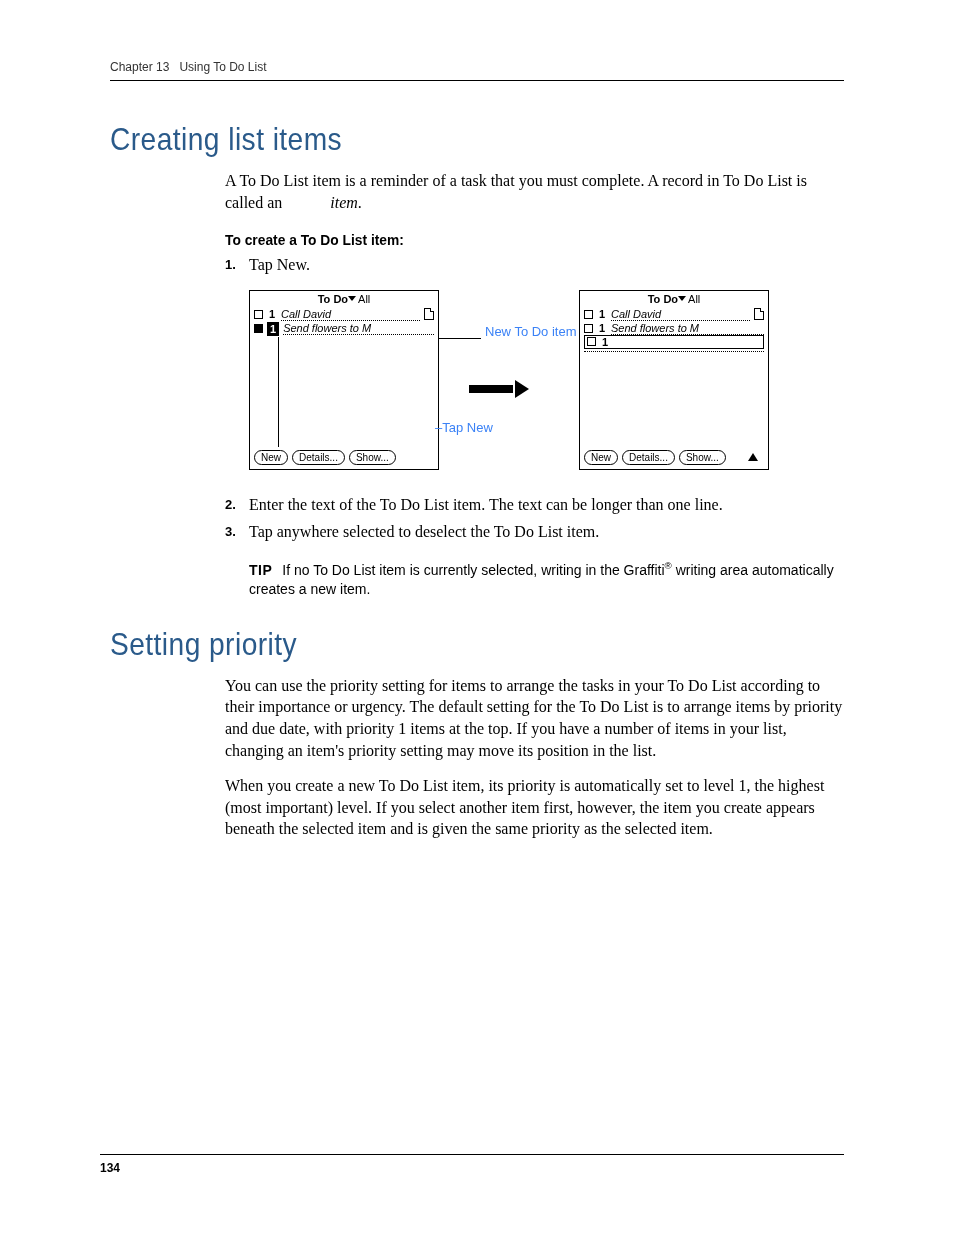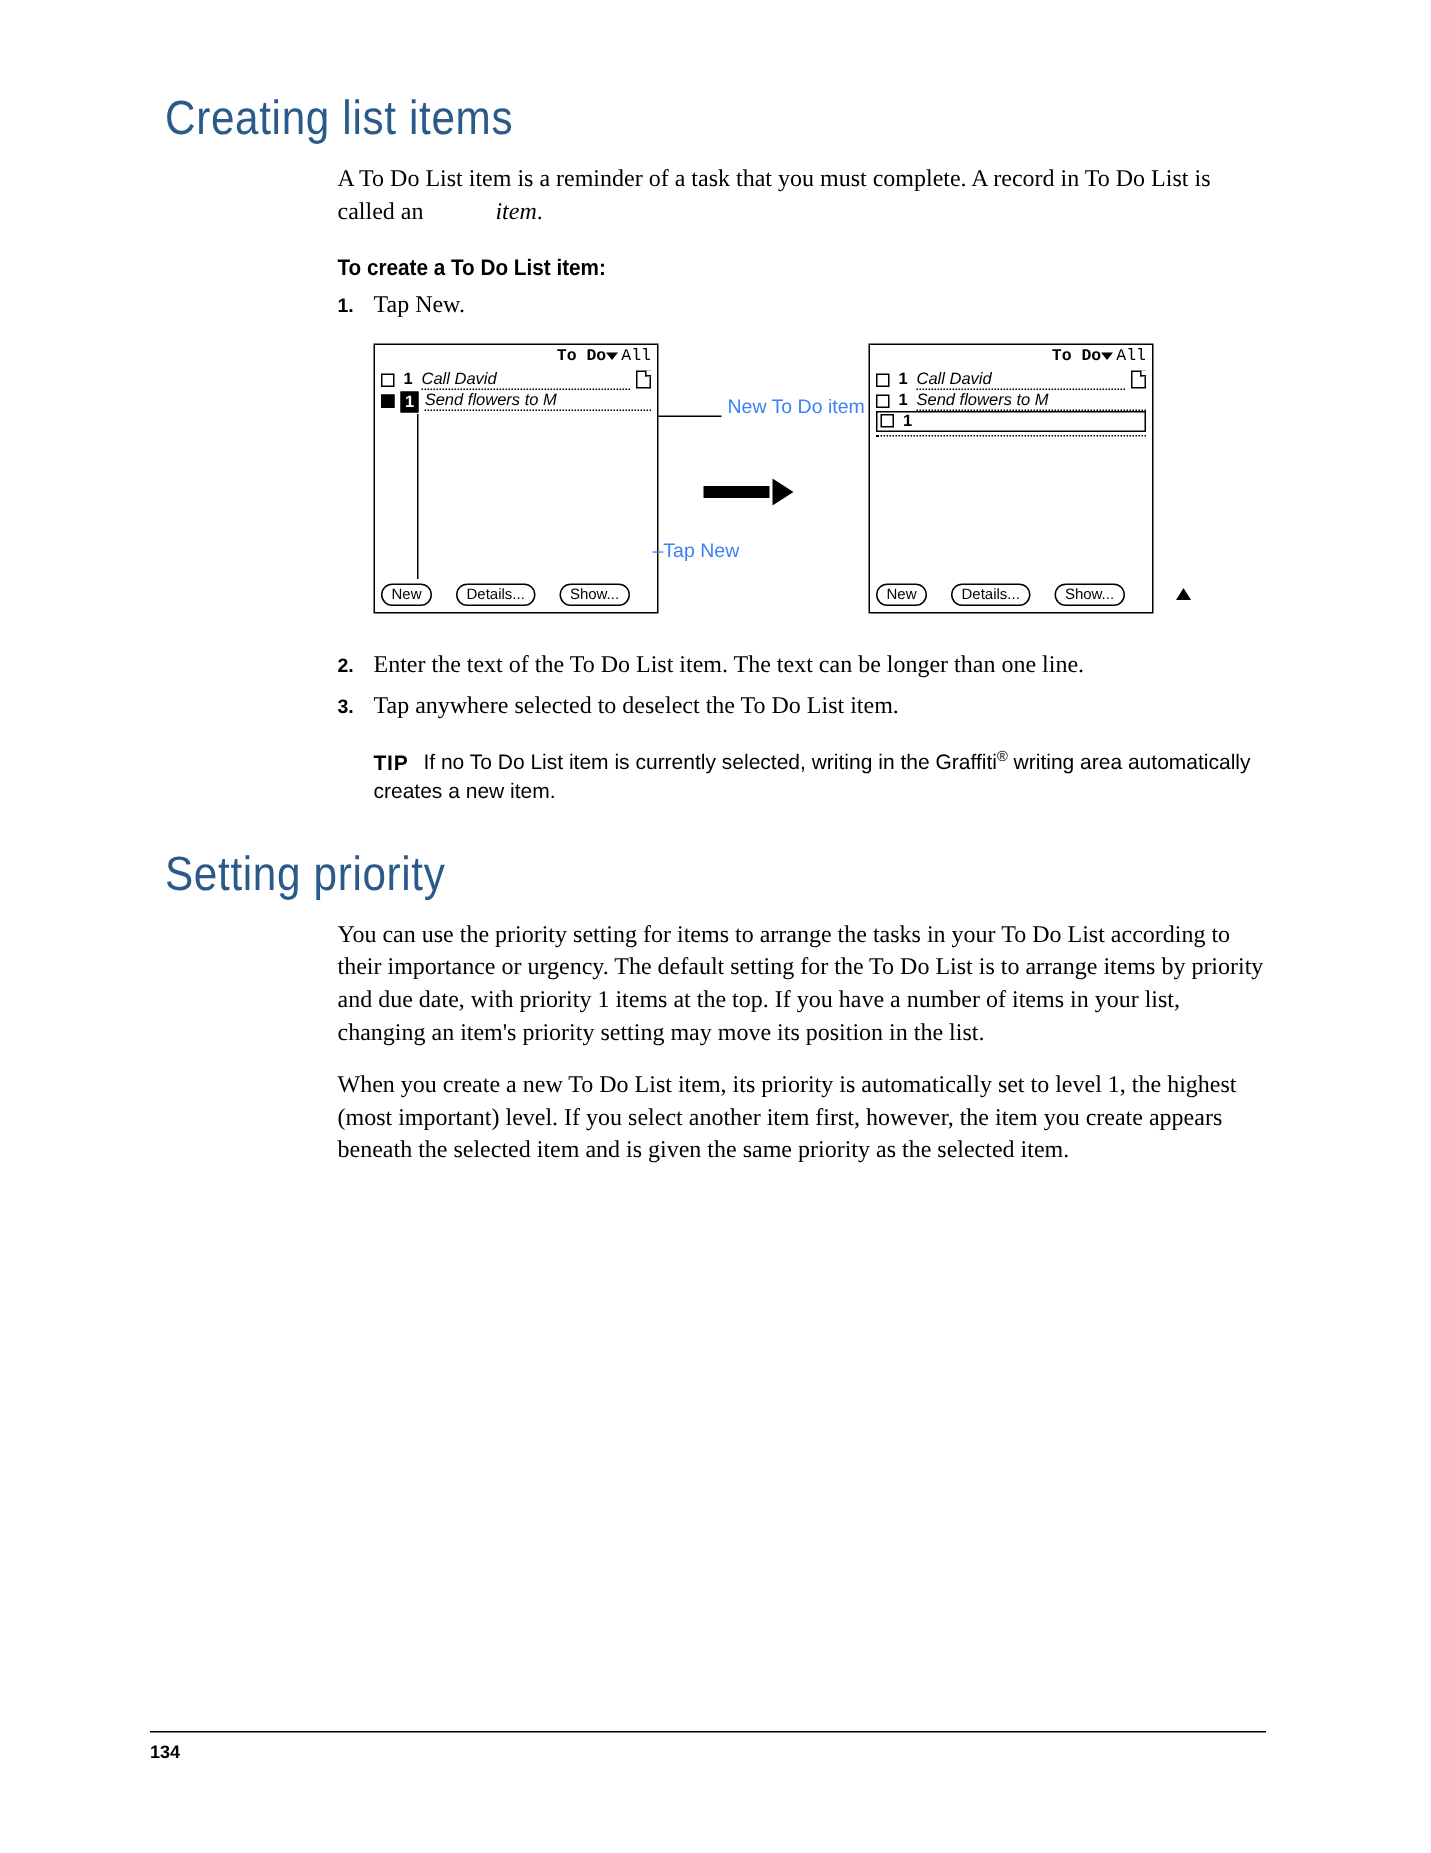--- a/index.html
+++ b/index.html
@@ -98,25 +98,24 @@
     width: 190px;
     height: 180px;
     border: 1.5px solid #000;
     box-sizing: border-box;
     position: relative;
     background: #fff;
     font-size: 11px;
   }
   .palm-title {
     display: flex;
-    justify-content: flex-end;
+    justify-content: center;
     align-items: center;
     padding: 2px 4px;
     font-weight: 700;
-    font-family: Liberation Mono, monospace;
   }
   .palm-cat { font-weight: 400; display: flex; align-items: center; gap: 2px; }
   .tri-down {
     width: 0; height: 0;
     border-left: 4px solid transparent;
     border-right: 4px solid transparent;
     border-top: 5px solid #000;
   }
   .tri-up {
     width: 0; height: 0;
@@ -172,21 +171,21 @@
     right: -1px; top: -1px;
     width: 3px; height: 3px;
     border-left: 1px solid #000;
     border-bottom: 1px solid #000;
     background: #fff;
   }
   .palm-buttons {
     position: absolute;
     bottom: 4px; left: 4px;
     display: flex;
-    gap: 16px;
+    gap: 4px;
     align-items: center;
   }
   .pbtn {
     border: 1px solid #000;
     border-radius: 8px;
     padding: 0 6px;
     font-size: 10px;
     line-height: 13px;
     background: #fff;
   }
@@ -243,20 +242,23 @@
     font-family: Arial, Helvetica, sans-serif;
     font-size: 12px;
     font-weight: 700;
   }
 </style>
 </head>
 <body>
 
 <div class="page">
 
+  <div class="running-head">
+    <span>Chapter 13</span>&nbsp;&nbsp;&nbsp;<span>Using To Do List</span>
+  </div>
 
   <h1 class="section">Creating list items</h1>
 
   <div class="body-indent">
     <p class="body">
       <span>A To Do List item is a reminder of a task that you must complete. A record in To Do List is called an </span><span class="italic">item</span><span>.</span>
     </p>
 
     <div class="subhead">To create a To Do List item:</div>
 

